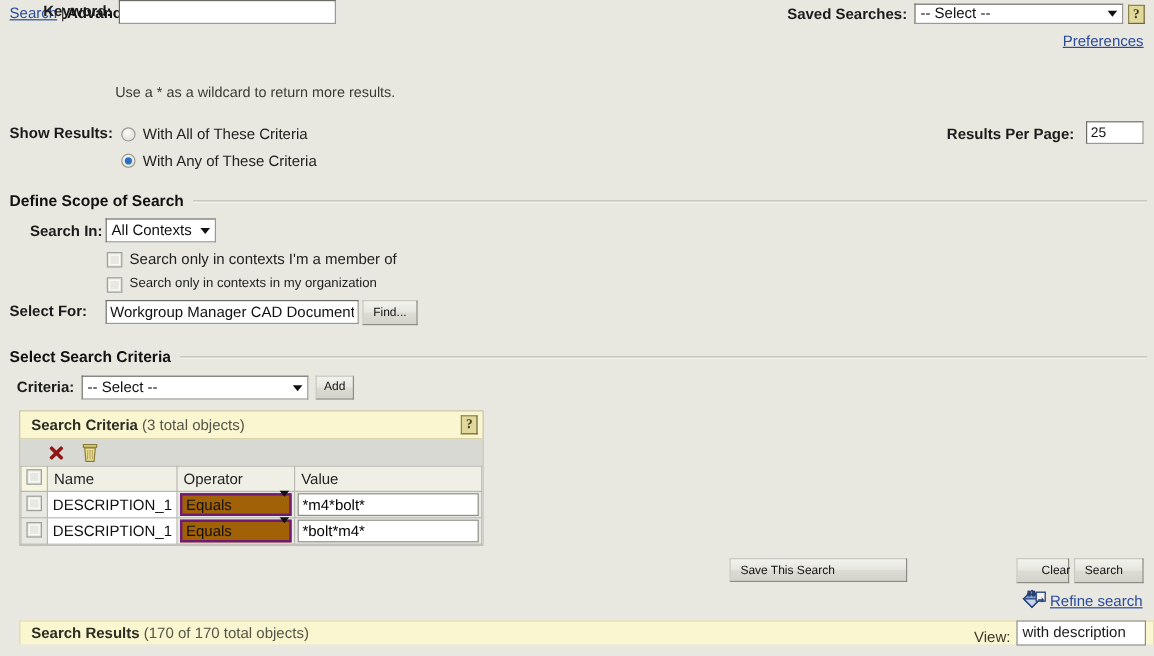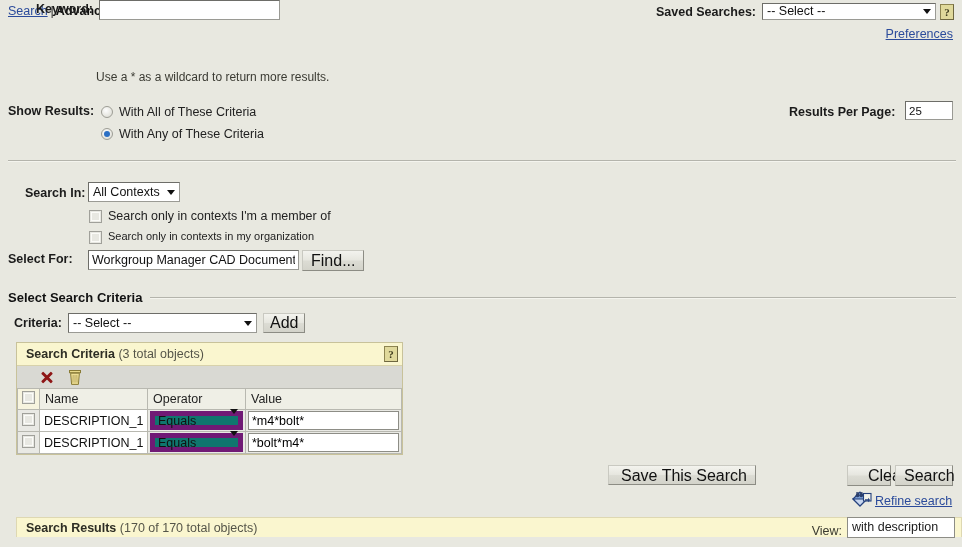--- a/index.html
+++ b/index.html
@@ -228,28 +228,28 @@
     position: absolute;
     left: 88px; top: 250px;
     width: 211px; height: 20px;
     font-size: 12.5px;
   }
   .pushbtn {
     background: linear-gradient(to bottom, #f3f3ee 0%, #e6e6df 48%, #dcdcd4 52%, #d3d3ca 100%);
     border: 1px solid #8c8c84;
     border-top-color: #c9c9c1;
     border-left-color: #c9c9c1;
-    font-size: 16px;
+    font-size: 10px;
     color: #111;
     padding: 0 8px;
     box-sizing: border-box;
     cursor: pointer;
     font-family: "Liberation Sans", sans-serif;
     white-space: nowrap;
-    text-align: right;
+    text-align: left;
   }
   #find-button {
     position: absolute;
     left: 302px; top: 250px;
     height: 21px;
     line-height: 19px;
   }
 
   
   #criteria-label { position: absolute; left: 14px; top: 316px; font-weight: bold; font-size: 12.5px;}
@@ -353,22 +353,22 @@
   .col-name { width: 108px; }
   .col-op  { width: 98px; }
   #criteria-table td.cname {
     padding-left: 4px;
     background: #fff;
     white-space: nowrap;
     overflow: hidden;
   }
   #criteria-table td.cop, #criteria-table td.cval { background: #e9e9e4; padding: 1px 2px; }
   .cellselect {
-    background: #0f766e;
-    border: 5px solid #701a75;
+    background: #a16207;
+    border: 2px solid #701a75;
     height: 19px;
     display: flex;
     align-items: center;
     justify-content: space-between;
     font-size: 12.5px;
     padding-left: 3px;
     box-sizing: border-box;
     cursor: pointer;
   }
   .cellinput {
@@ -471,20 +471,21 @@
 <div id="show-results-label">Show Results:</div>
 <span id="radio-all" class="radio"></span>
 <span id="radio-all-label" class="lbl-plain">With All of These Criteria</span>
 <span id="radio-any" class="radio checked"></span>
 <span id="radio-any-label" class="lbl-plain">With Any of These Criteria</span>
 
 <div id="results-per-page-label">Results Per Page:</div>
 <input id="results-per-page-input" class="textbox" type="text" value="25" style="">
 
 <div class="section-header" id="scope-header">
+  <span class="sh-title">Define Scope of Search</span>
   <span class="sh-rule"></span>
 </div>
 
 <div id="search-in-label">Search In:</div>
 <div id="search-in-select" class="selectbox">
   <span>All Contexts</span>
   <span class="arrowbtn">
       <span class="caret"></span>
     </span>
 </div>

